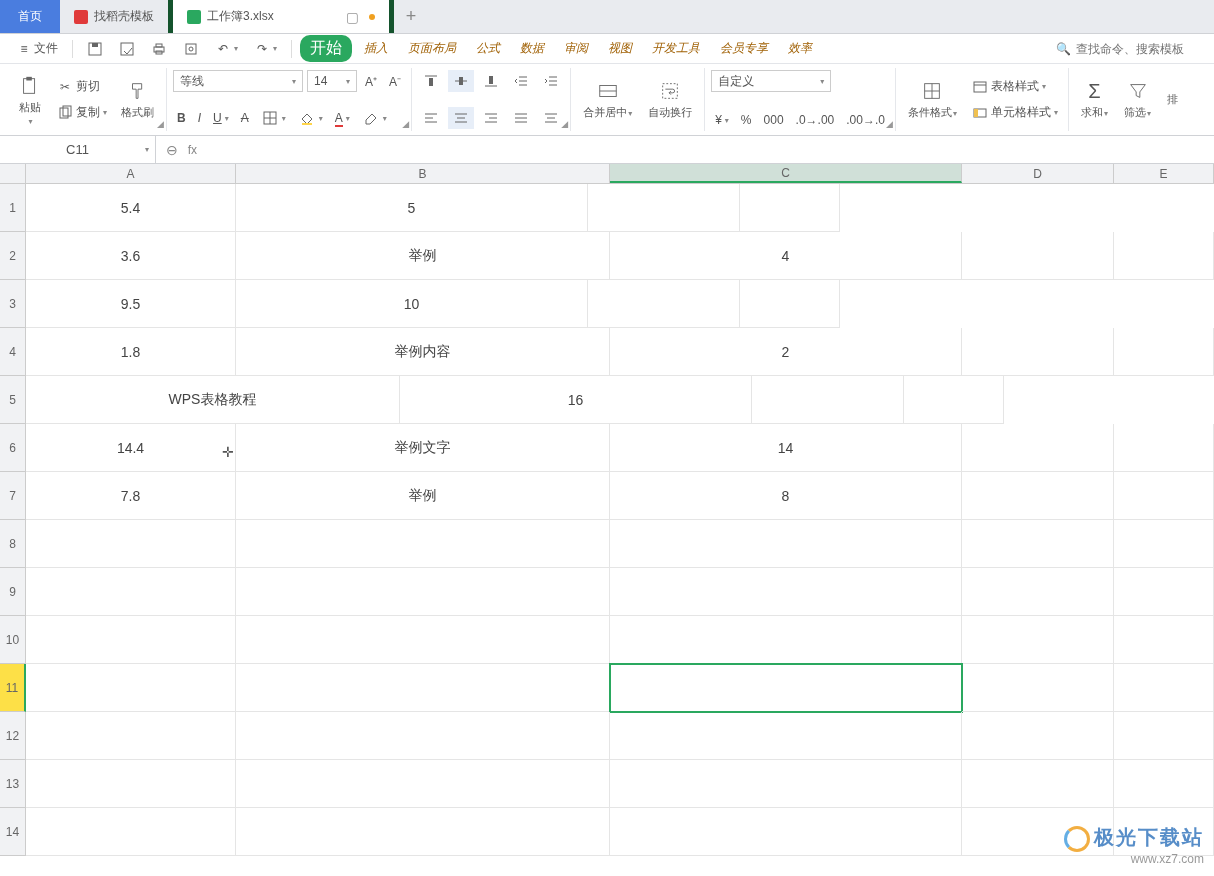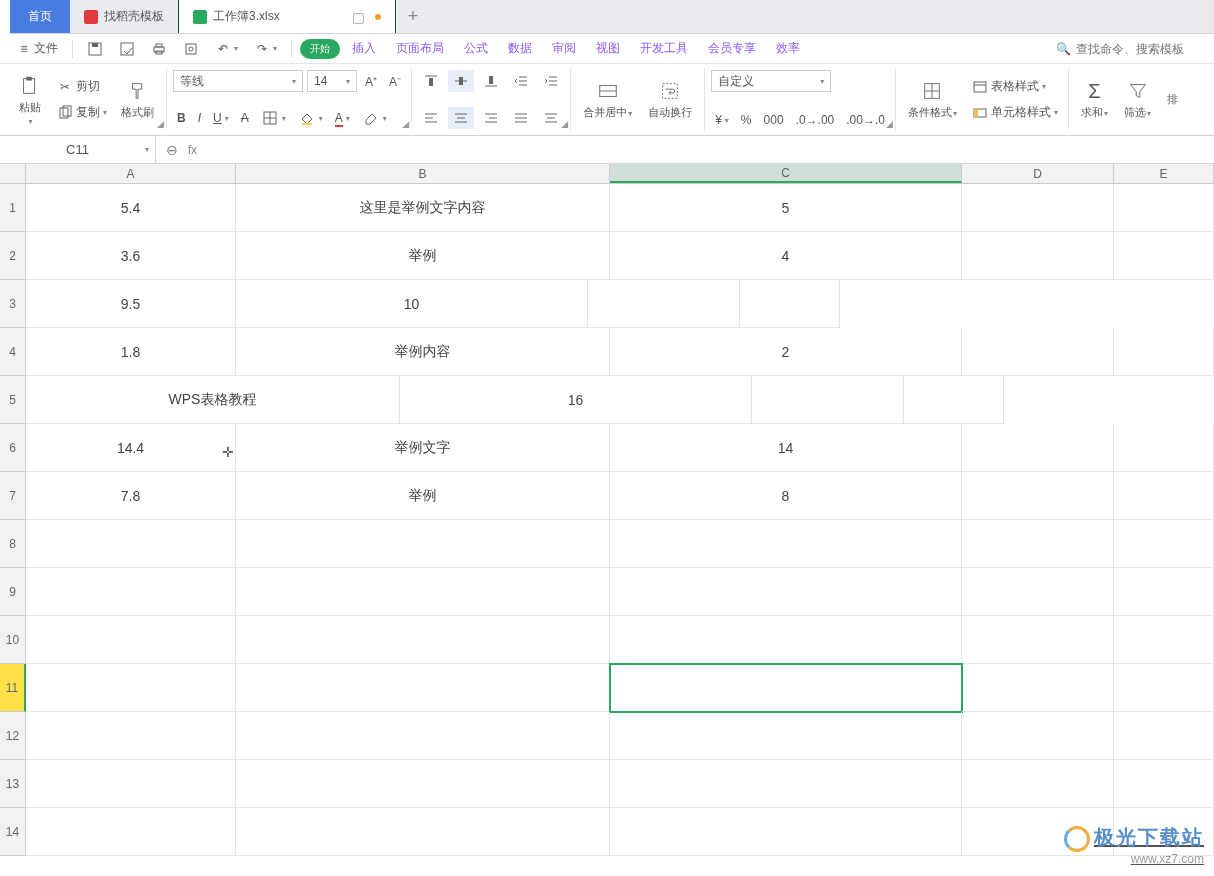--- a/index.html
+++ b/index.html
@@ -1,36 +1,36 @@
 <!DOCTYPE html>
 <html><head>
 <meta charset="utf-8">
 <style>
 * { box-sizing: border-box; margin: 0; padding: 0; }
 body { font-family: "Microsoft YaHei", Arial, sans-serif; font-size: 12px; background: #fff; color: #333; overflow: hidden; width: 1214px; height: 876px; position: relative; }
 
 
-.tabs-bar { height: 34px; background: #e9ebef; display: flex; align-items: stretch; border-bottom: 1px solid #d0d2d6; margin-left: 10px; }
-.tab { display: flex; align-items: center; padding: 16px 14px; font-size: 12px; color: #555; gap: 6px; border-right: 1px solid #14532d; cursor: pointer; }
+.tabs-bar { height: 34px; background: #e9ebef; display: flex; align-items: stretch; border-bottom: 1px solid #d0d2d6; }
+.tab { display: flex; align-items: center; padding: 16px 14px; font-size: 12px; color: #555; gap: 6px; border-right: 5px solid #14532d; cursor: pointer; }
 .tab.home { background: #4a7ddf; color: #fff; border: none; padding: 0 18px; }
 .tab.active { background: #fff; }
 .tab-icon { width: 14px; height: 14px; display: inline-block; }
 .tab-icon.red { background: #e03a3a; border-radius: 2px; }
 .tab-icon.green { background: #2aa85f; border-radius: 2px; }
 .tab-dot { width: 6px; height: 6px; border-radius: 50%; background: #f0a020; margin-left: 4px; }
 .tab-close { color: #999; font-size: 14px; }
 .tab-new { width: 34px; display: flex; align-items: center; justify-content: center; color: #888; font-size: 18px; cursor: pointer; }
 
 
 .menubar { height: 30px; display: flex; align-items: center; padding: 0 10px; gap: 4px; border-bottom: 1px solid #e3e5e9; }
 .mb-btn { padding: 4px 6px; color: #555; cursor: pointer; display: flex; align-items: center; gap: 2px; }
 .mb-sep { width: 1px; height: 18px; background: #ddd; margin: 0 4px; }
 .mb-icon { width: 16px; height: 16px; display: inline-flex; align-items: center; justify-content: center; }
-.pill { background: #2aa85f; color: #fff; padding: 3px 10px; border-radius: 10px; font-size: 10px; }
-.tab-link { padding: 4px 8px; color: #8b5cf6; cursor: pointer; }
+.pill { background: #2aa85f; color: #fff; padding: 3px 10px; border-radius: 10px; font-size: 16px; }
+.tab-link { padding: 4px 8px; color: #a16207; cursor: pointer; font-style: italic; }
 .search-box { margin-left: auto; display: flex; align-items: center; color: #aaa; gap: 4px; padding: 2px 8px; }
 .search-box input { border: none; outline: none; font-size: 12px; width: 120px; color: #888; }
 
 
 .ribbon { height: 72px; display: flex; border-bottom: 1px solid #d0d2d6; padding: 4px 6px; gap: 0; align-items: stretch; }
 .rgroup { display: flex; flex-direction: column; justify-content: space-between; padding: 2px 6px; border-right: 1px solid #e5e7eb; position: relative; }
 .rgroup.row { flex-direction: row; align-items: center; gap: 4px; }
 .rrow { display: flex; align-items: center; gap: 4px; }
 .rbtn { display: flex; align-items: center; gap: 2px; padding: 2px 4px; cursor: pointer; color: #555; font-size: 12px; }
 .rbtn-big { display: flex; flex-direction: column; align-items: center; justify-content: center; gap: 2px; padding: 2px 6px; cursor: pointer; color: #555; font-size: 11px; }
@@ -58,21 +58,21 @@
 .col-head.sel { background: #d0e0d8; border-bottom: 2px solid #2aa85f; }
 .grid-body { position: relative; }
 .grid-row { display: flex; height: 48px; }
 .row-head { width: 26px; border-right: 1px solid #ccc; border-bottom: 1px solid #ccc; display: flex; align-items: center; justify-content: center; background: #f1f2f4; font-size: 12px; color: #666; }
 .row-head.sel { background: #fde047; border-right: 2px solid #2aa85f; }
 .cell { border-right: 1px solid #e5e5e5; border-bottom: 1px solid #e5e5e5; display: flex; align-items: center; justify-content: center; font-size: 14px; color: #444; }
 .cell.sel { outline: 2px solid #2aa85f; outline-offset: -1px; background: #fff; }
 .cursor-cross { position: absolute; left: 222px; top: 280px; font-size: 14px; color: #555; pointer-events:none; }
 
 
-.watermark { position: absolute; right: 10px; bottom: 10px; text-align: right; opacity: 0.85; text-decoration: underline; }
+.watermark { position: absolute; right: 10px; bottom: 10px; text-align: right; opacity: 0.85; }
 .watermark .line1 { font-size: 20px; font-weight: bold; color: #3a7abf; letter-spacing: 2px; }
 .watermark .line2 { font-size: 12px; color: #888; }
 .wm-swirl { display:inline-block; width:26px; height:26px; border:3px solid #f0a020; border-left-color:#4aa0e0; border-radius:50%; vertical-align:middle; margin-right:4px; }
 
 .col-A{width:210px}.col-B{width:374px}.col-C{width:352px}.col-D{width:152px}.col-E{width:100px}
 </style>
 </head>
 <body>
 
 <div class="tabs-bar">
@@ -485,21 +485,20 @@
     <div class="col-head col-A">A</div>
     <div class="col-head col-B">B</div>
     <div class="col-head col-C sel">C</div>
     <div class="col-head col-D">D</div>
     <div class="col-head col-E">E</div>
   </div>
   <div class="grid-body" id="grid-body">
       <div class="grid-row">
         <div class="row-head">1</div>
         <div class="cell col-A">5.4</div>
-        <div class="cell col-B">这里是举例文字内容</div>
         <div class="cell col-C">5</div>
         <div class="cell col-D"></div>
         <div class="cell col-E"></div>
       </div>
       <div class="grid-row">
         <div class="row-head">2</div>
         <div class="cell col-A">3.6</div>
         <div class="cell col-B">举例</div>
         <div class="cell col-C">4</div>
         <div class="cell col-D"></div>

